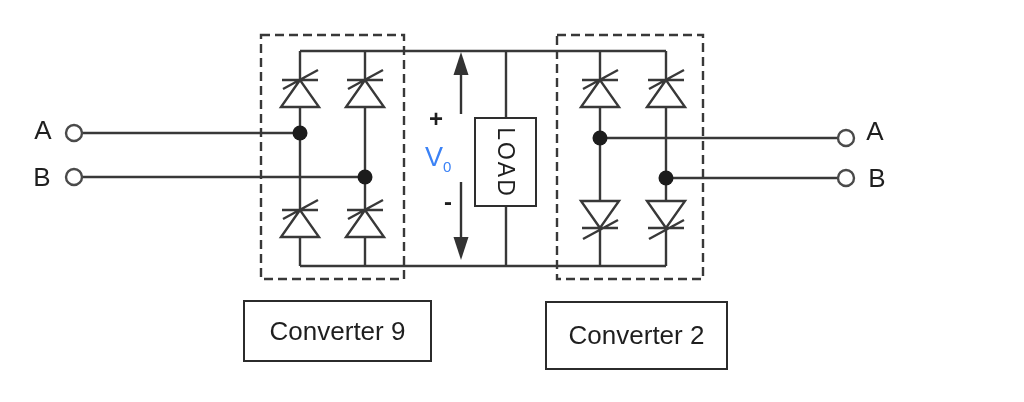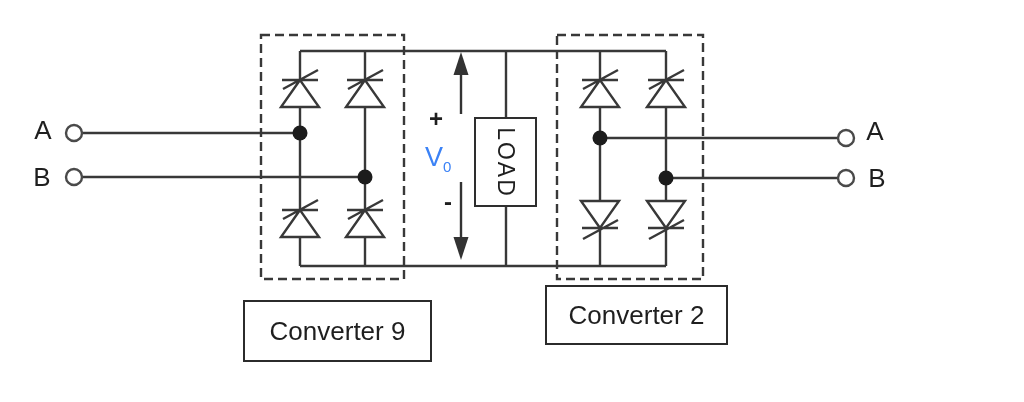--- a/index.html
+++ b/index.html
@@ -50,21 +50,21 @@
     position: absolute;
     border: 2px solid #2b2b2b;
     background: #ffffff;
     box-sizing: border-box;
     display: flex; align-items: center; justify-content: center;
     font-size: 26px;
     font-weight: 500;
     color: #1f1f1f;
   }
   .conv-box.c1 { left: 243px; top: 300px; width: 189px; height: 62px; }
-  .conv-box.c2 { left: 545px; top: 285px; width: 183px; height: 60px; justify-content: center; }
+  .conv-box.c2 { left: 545px; top: 301px; width: 183px; height: 69px; justify-content: center; }
 </style>
 </head>
 <body>
 
 <div class="canvas">
 
   <svg width="1024" height="402" viewBox="0 0 1024 402">
 
     <rect x="261" y="35" width="143" height="244" fill="none" stroke="#383838" stroke-width="2.4" stroke-dasharray="9 5"></rect>
     <rect x="557" y="35" width="146" height="244" fill="none" stroke="#383838" stroke-width="2.4" stroke-dasharray="9 5"></rect>

